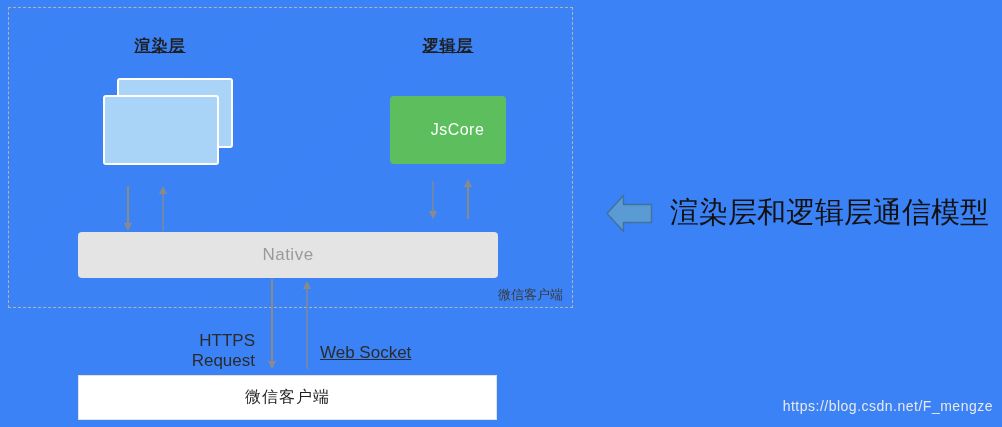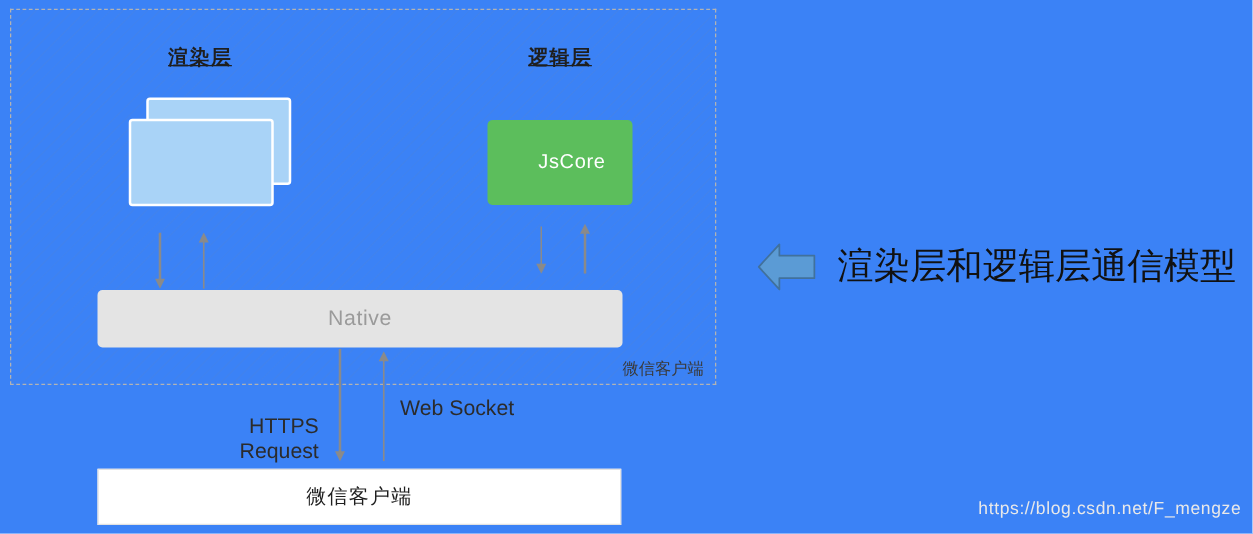--- a/index.html
+++ b/index.html
@@ -87,21 +87,21 @@
   }
 
   .arrow { position: absolute; display: block; }
 
   .conn-label {
     position: absolute;
     font-size: 17px;
     color: #2b2b2b;
   }
   .conn-label.https { left: 135px; top: 331px; width: 120px; text-align: right; }
-  .conn-label.ws    { left: 320px; top: 317px; }
+  .conn-label.ws    { left: 320px; top: 343px; text-decoration: underline; }
 
   .server-box {
     position: absolute;
     left: 78px; top: 375px;
     width: 419px; height: 45px;
     background: #ffffff;
     border: 1px solid #e2e2e2;
     display: flex; align-items: center; justify-content: center;
     font-size: 16px; color: #1f1f1f; letter-spacing: 1px;
   }

